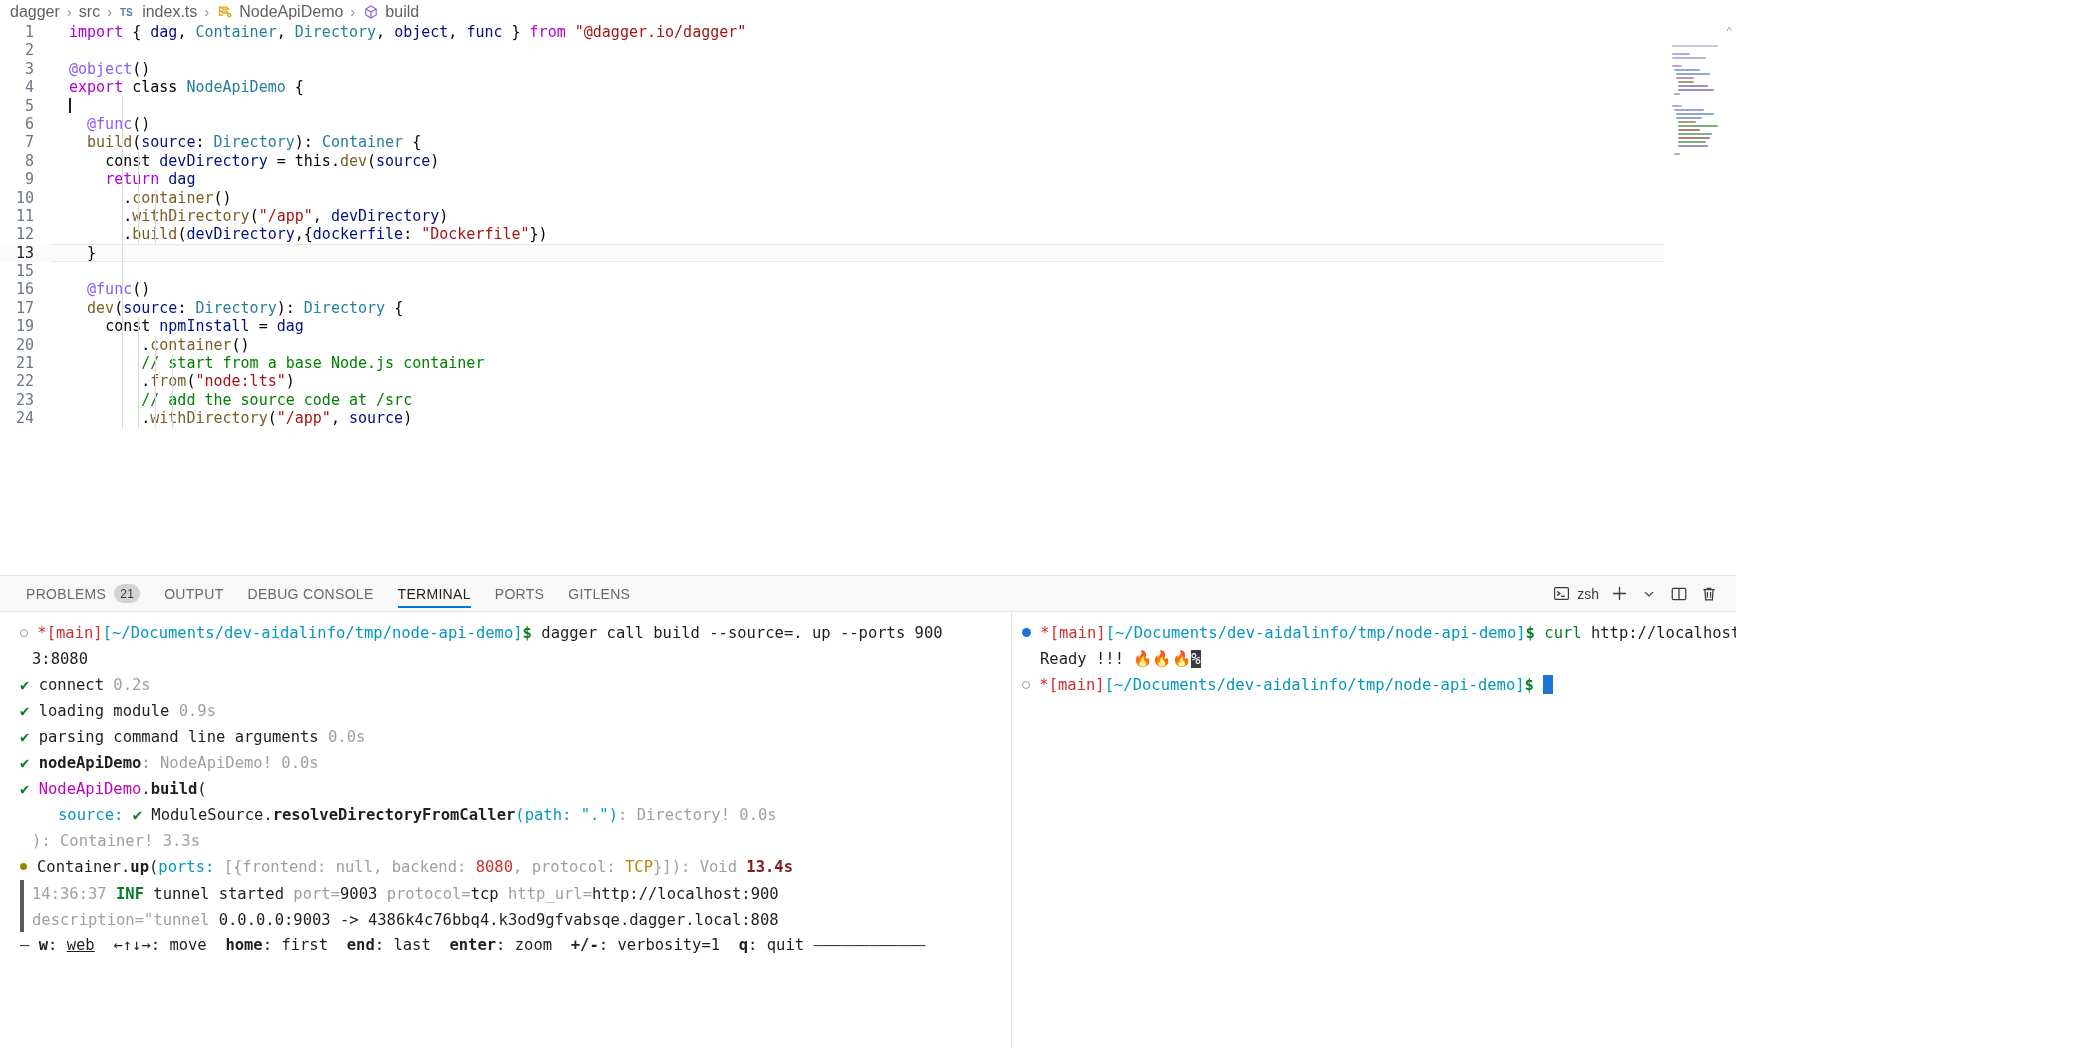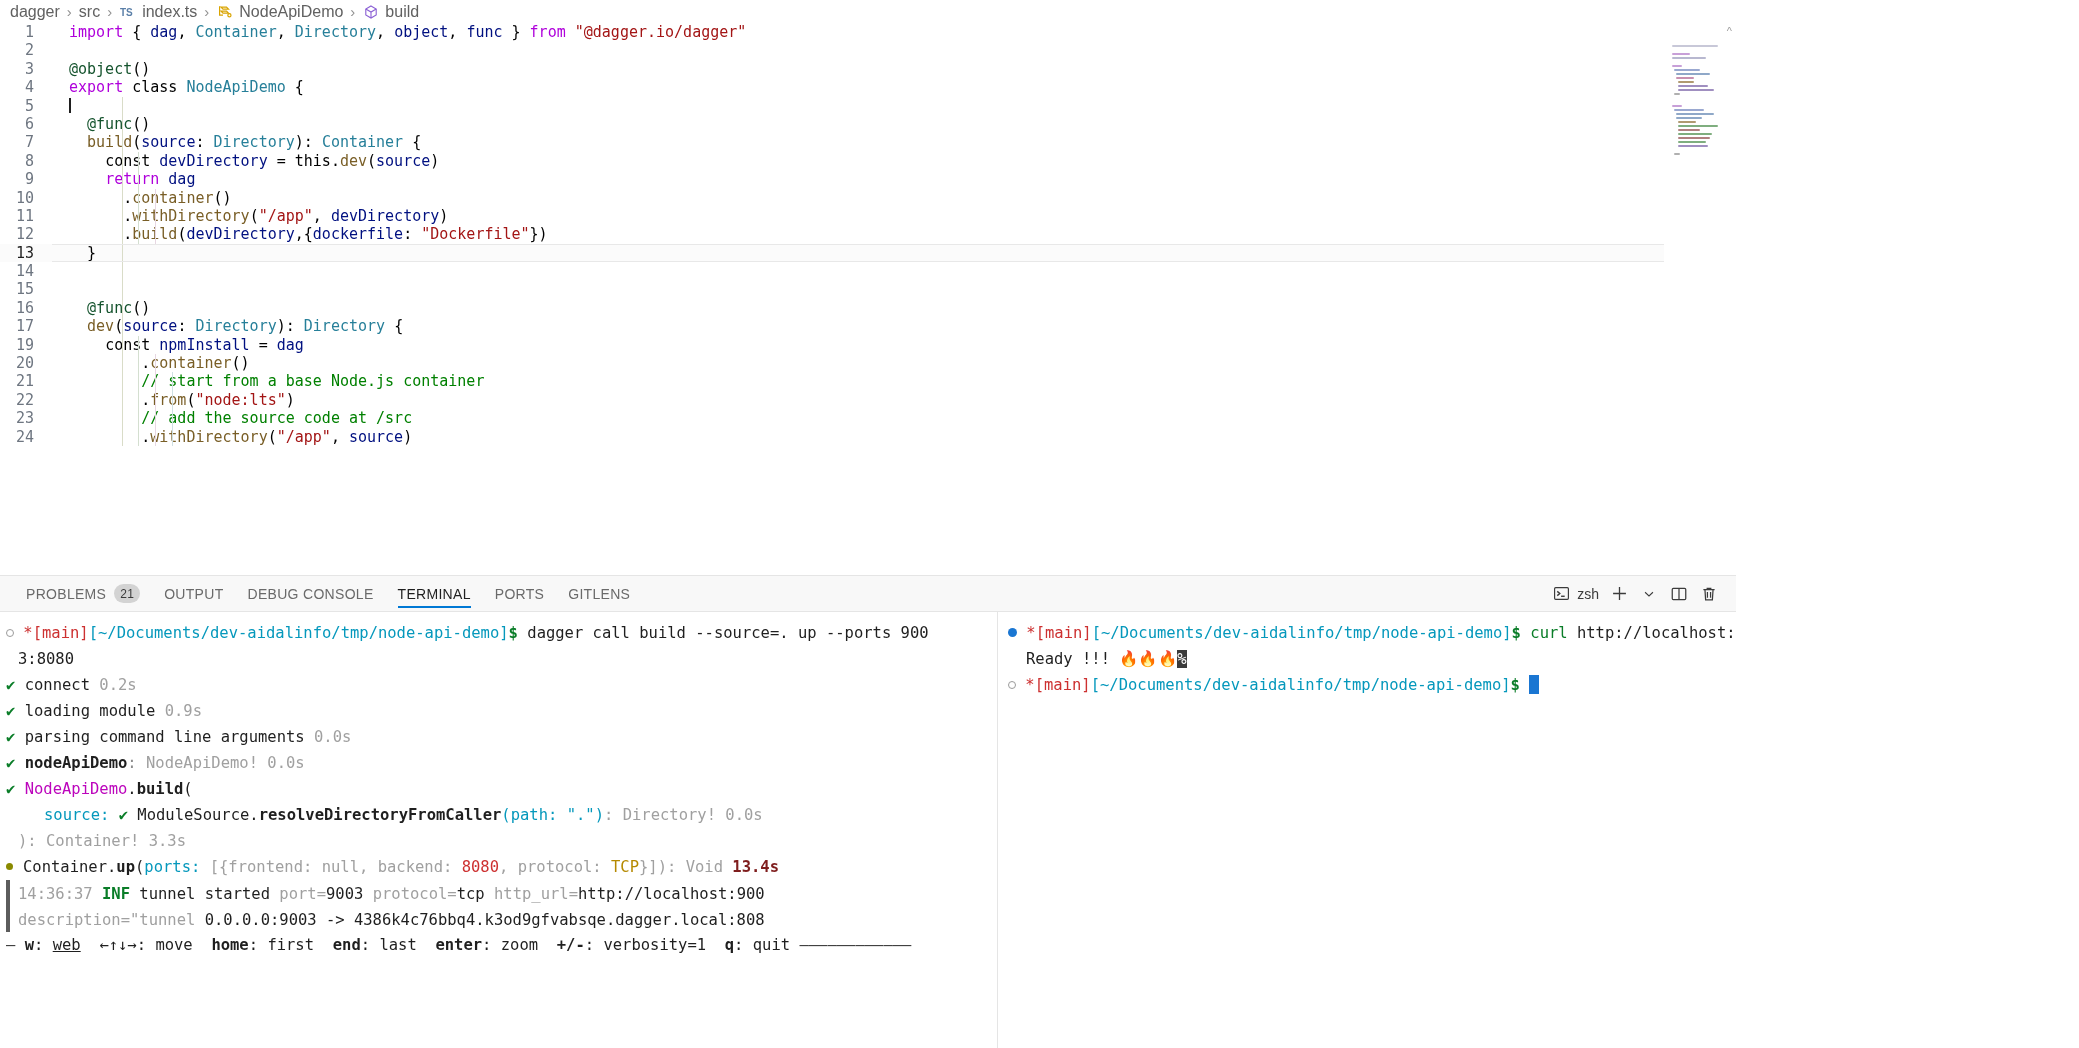--- a/index.html
+++ b/index.html
@@ -77,21 +77,21 @@
 
   
   .k  { color: #af00db; }   
   .kc { color: #000000; }   
   .t  { color: #267f99; }   
   .v  { color: #001080; }   
   .f  { color: #795e26; }   
   .s  { color: #a31515; }   
   .c  { color: #008000; }   
   .p  { color: #000000; }   
-  .d  { color: #14532d; }   
+  .d  { color: #8b5cf6; }   
   .n  { color: #7f1d1d; }   
 
   .caret { display:inline-block; width:2px; height:15px; background:#1f1f1f; vertical-align:-2px; }
 
   
   .panel { flex: 1 1 auto; display: flex; flex-direction: column; background: #ffffff; border-top: 1px solid #e5e5e5; }
   .panel-tabs {
     height: 36px; flex: 0 0 36px;
     display: flex; align-items: center;
     padding: 0 12px 0 14px;
@@ -112,21 +112,21 @@
   .badge {
     background: #d3d3d3; color: #3b3b3b; border-radius: 11px;
     min-width: 22px; height: 19px; padding: 0 6px;
     font-size: 12px; display: inline-flex; align-items: center; justify-content: center;
   }
   .tabs-right { margin-left: auto; display: flex; align-items: center; color: #3b3b3b; }
   .tr-btn { display: flex; align-items: center; gap: 6px; padding: 3px 5px; border-radius: 4px; cursor: pointer; font-size: 14px; }
   .tr-icon { width: 20px; height: 20px; display:inline-flex; align-items:center; justify-content:center; }
 
   
-  .term-body { flex: 1 1 auto; display: flex; position: relative; background: #ffffff; overflow: hidden; }
+  .term-body { flex: 1 1 auto; display: flex; position: relative; background: #ffffff; overflow: hidden; padding-left: 14px; }
   .term-pane { position: relative; padding: 8px 0 0 0; overflow: hidden; }
   .term-left { flex: 0 0 997px; }
   .term-split { flex: 0 0 1px; background: #e5e5e5; }
   .term-right { flex: 1 1 auto; }
   .tline {
     font-family: "DejaVu Sans Mono", monospace;
     font-size: 15.5px; line-height: 26px; height: 26px;
     white-space: pre; color: #1f1f1f; padding-left: 6px;
   }
   .tl-pad { padding-left: 18px; }
@@ -263,24 +263,20 @@
           </svg>
         </span>
         <span class="ltext"><span class="ig ig1"></span><span class="ig ig2"></span><span class="ig ig3"></span>      <span class="p">.</span><span class="f">build</span><span class="p">(</span><span class="v">devDirectory</span><span class="p">,{</span><span class="v">dockerfile</span><span class="p">: </span><span class="s">"Dockerfile"</span><span class="p">})</span></span>
       </div>
 
       <div class="line cur">
         <span class="lnum active">13</span>
         <span class="ltext"><span class="ig ig1"></span>  <span class="p">}</span></span>
       </div>
 
-      <div class="line">
-        <span class="lnum">14</span>
-        <span class="ltext"><span class="ig ig1"></span></span>
-      </div>
 
       <div class="line">
         <span class="lnum">15</span>
         <span class="ltext"><span class="ig ig1"></span></span>
       </div>
 
       <div class="line">
         <span class="lnum">16</span>
         <span class="ltext"><span class="ig ig1"></span>  <span class="d">@func</span><span class="p">()</span></span>
       </div>

